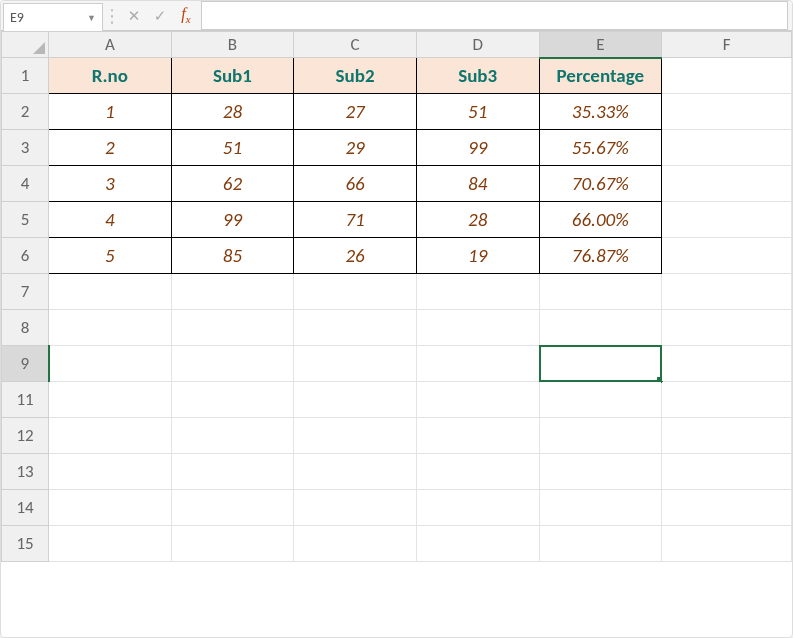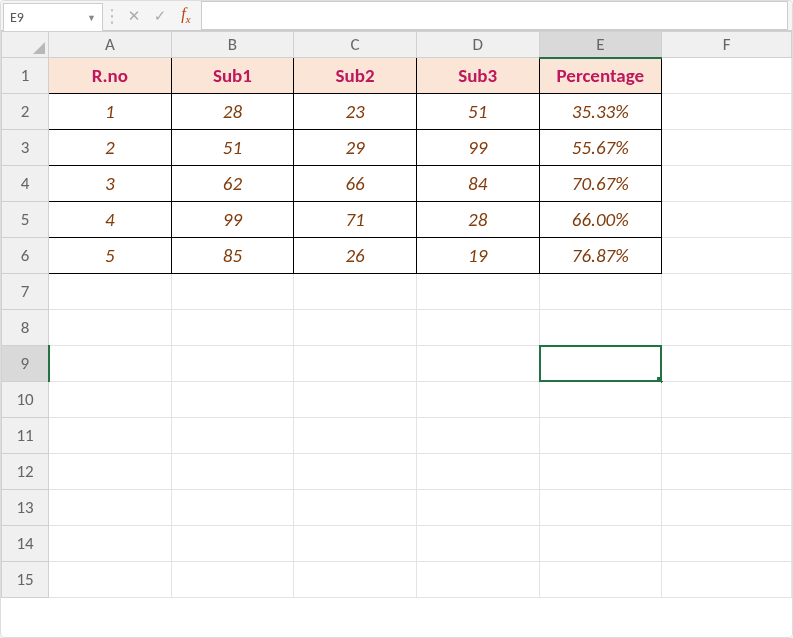--- a/index.html
+++ b/index.html
@@ -93,21 +93,21 @@
     text-align: center;
     vertical-align: middle;
     position: relative;
     background: #fff;
   }
   .colhead th.sel-col { background: #d9d9d9; border-bottom: 2px solid #217346; }
   .rowhead.sel-row { background: #d9d9d9; border-right: 2px solid #217346; }
   .data-hdr {
     background: #fbe5d6 !important;
     font-weight: bold;
-    color: #be185d;
+    color: #0f766e;
     border: 1px solid #000 !important;
   }
   .data-cell {
     font-style: italic;
     color: #833c0c;
     border: 1px solid #000 !important;
   }
   .col-rowgutter { width: 46px; }
   .col-std { width: 120px; }
   .col-last { width: 127px; }
@@ -184,21 +184,21 @@
         <td class="cell data-hdr">Sub1</td>
         <td class="cell data-hdr">Sub2</td>
         <td class="cell data-hdr">Sub3</td>
         <td class="cell data-hdr">Percentage</td>
         <td class="cell"></td>
       </tr>
       <tr>
         <th class="rowhead">2</th>
         <td class="cell data-cell">1</td>
         <td class="cell data-cell">28</td>
-        <td class="cell data-cell">23</td>
+        <td class="cell data-cell">27</td>
         <td class="cell data-cell">51</td>
         <td class="cell data-cell">35.33%</td>
         <td class="cell"></td>
       </tr>
       <tr>
         <th class="rowhead">3</th>
         <td class="cell data-cell">2</td>
         <td class="cell data-cell">51</td>
         <td class="cell data-cell">29</td>
         <td class="cell data-cell">99</td>
@@ -257,29 +257,20 @@
           <td class="cell"></td>
           <td class="cell"></td>
         <td class="cell" style="position:relative;">
           <div class="selection" style="top:-1px;left:-1px;right:-1px;bottom:-1px;">
             <div class="handle"></div>
           </div>
         </td>
         <td class="cell"></td>
       </tr>
       <tr>
-        <th class="rowhead">10</th>
-        <td class="cell"></td>
-          <td class="cell"></td>
-          <td class="cell"></td>
-          <td class="cell"></td>
-          <td class="cell"></td>
-          <td class="cell"></td>
-      </tr>
-      <tr>
         <th class="rowhead">11</th>
         <td class="cell"></td>
           <td class="cell"></td>
           <td class="cell"></td>
           <td class="cell"></td>
           <td class="cell"></td>
           <td class="cell"></td>
       </tr>
       <tr>
         <th class="rowhead">12</th>

